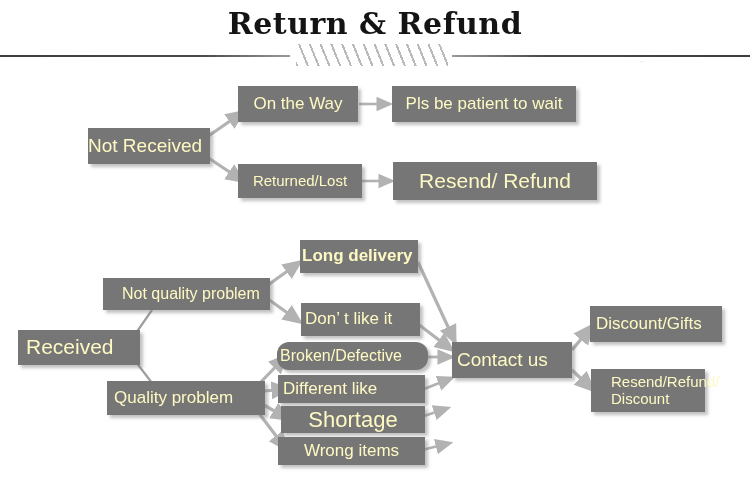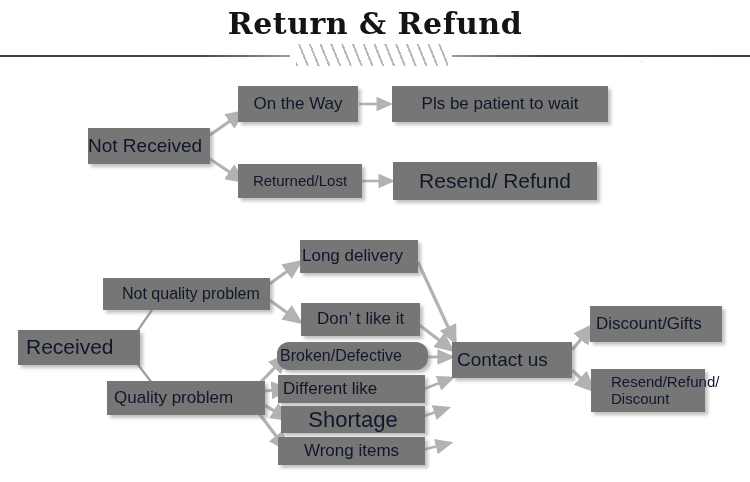--- a/index.html
+++ b/index.html
@@ -68,21 +68,21 @@
     font-size: 7px;
     letter-spacing: 1px;
     white-space: nowrap;
     overflow: hidden;
   }
 
   
   .box {
     position: absolute;
     background: #767676;
-    color: #0f172a;
+    color: #fef9c3;
     box-sizing: border-box;
     display: flex;
     align-items: center;
     box-shadow: 3px 3px 3px rgba(120,120,120,0.45);
     line-height: 1.08;
     white-space: pre-line;
     z-index: 3;
   }
   .box.center { justify-content: center; }
   .box.left  { justify-content: flex-start; }
@@ -153,33 +153,33 @@
 
     <line x1="572" y1="370" x2="593" y2="390" stroke="#b2b2b2" stroke-width="3.4" marker-end="url(#ah)"></line>
   </svg>
 
   <div class="box left" style="left:88px; top:128px; width:122px; height:36px; font-size:19px;">Not Received</div>
 
   <div class="box center" style="left:238px; top:86px; width:120px; height:36px; font-size:17px;">On the Way</div>
 
   <div class="box center" style="left:238px; top:164px; width:124px; height:34px; font-size:15px;">Returned/Lost</div>
 
-  <div class="box center" style="left:392px; top:86px; width:216px; height:36px; font-size:17px;">Pls be patient to wait</div>
+  <div class="box center" style="left:392px; top:86px; width:184px; height:36px; font-size:17px;">Pls be patient to wait</div>
 
   <div class="box center" style="left:393px; top:162px; width:204px; height:38px; font-size:21px;">Resend/ Refund</div>
 
   <div class="box left" style="left:18px; top:330px; width:122px; height:35px; padding-left:8px; font-size:21px;">Received</div>
 
   <div class="box left" style="left:103px; top:278px; width:167px; height:32px; padding-left:19px; font-size:16px;">Not quality problem</div>
 
   <div class="box left" style="left:107px; top:381px; width:158px; height:34px; padding-left:7px; font-size:17px;">Quality problem</div>
 
-  <div class="box left" style="left:300px; top:240px; width:118px; height:33px; padding-left:2px; font-size:17px;">Long delivery</div>
+  <div class="box left" style="left:300px; top:240px; width:118px; height:33px; padding-left:2px; font-size:17px;font-weight:bold;">Long delivery</div>
 
-  <div class="box left" style="left:301px; top:303px; width:119px; height:33px; padding-left:16px; font-size:17px;">Don’  t like it</div>
+  <div class="box left" style="left:301px; top:303px; width:119px; height:33px; padding-left:4px; font-size:17px;">Don’  t like it</div>
 
   <div class="box left" style="left:277px; top:342px; width:151px; height:28px; padding-left:3px; font-size:16px;border-radius:12px;">Broken/Defective</div>
 
   <div class="box left" style="left:278px; top:375px; width:147px; height:28px; padding-left:5px; font-size:17px;">Different like</div>
 
   <div class="box center" style="left:281px; top:406px; width:144px; height:27px; font-size:22px;">Shortage</div>
 
   <div class="box center" style="left:278px; top:437px; width:147px; height:28px; font-size:17px;">Wrong items</div>
 
   <div class="box left" style="left:452px; top:342px; width:120px; height:36px; padding-left:5px; font-size:19px;">Contact us</div>

